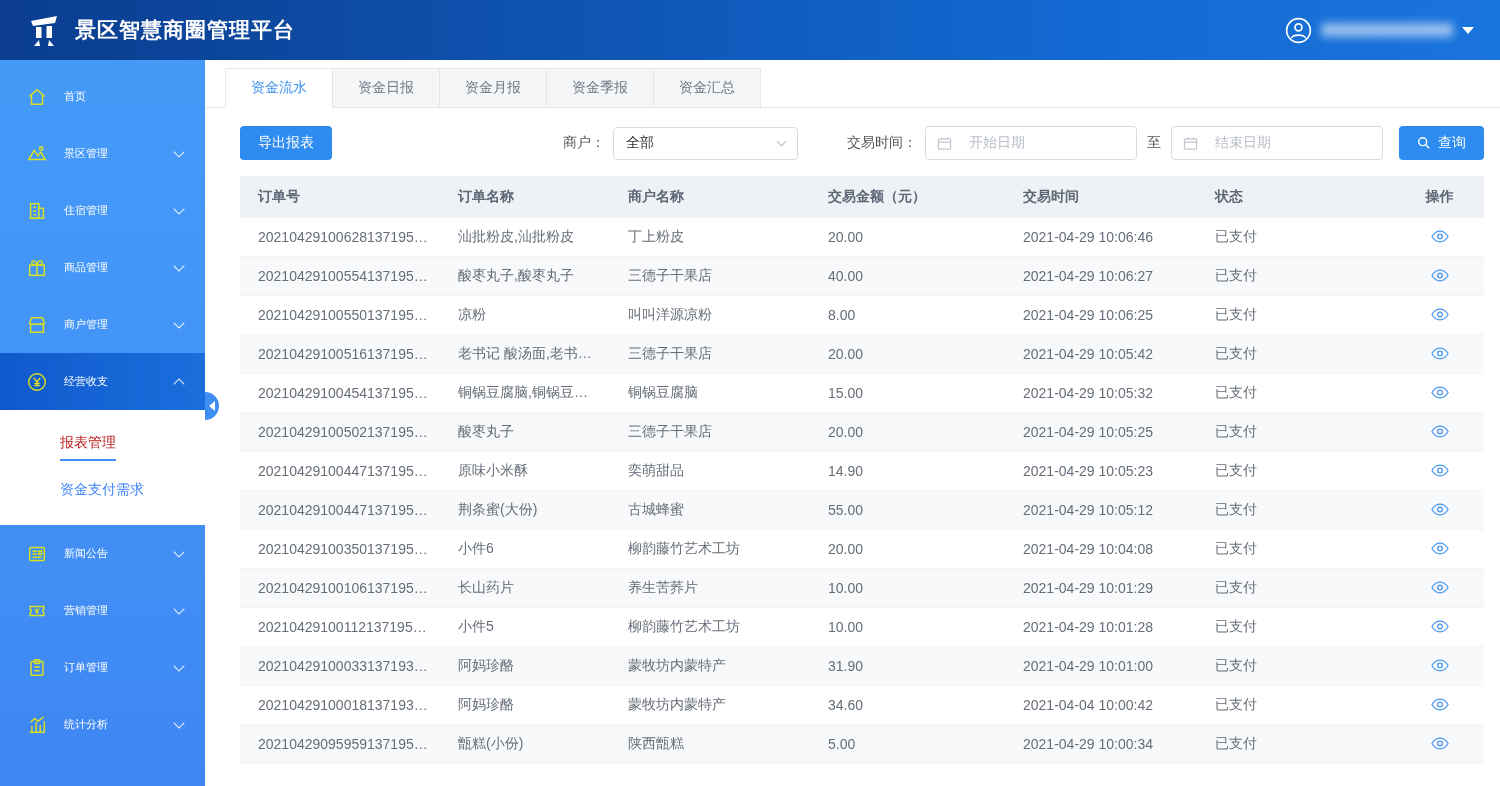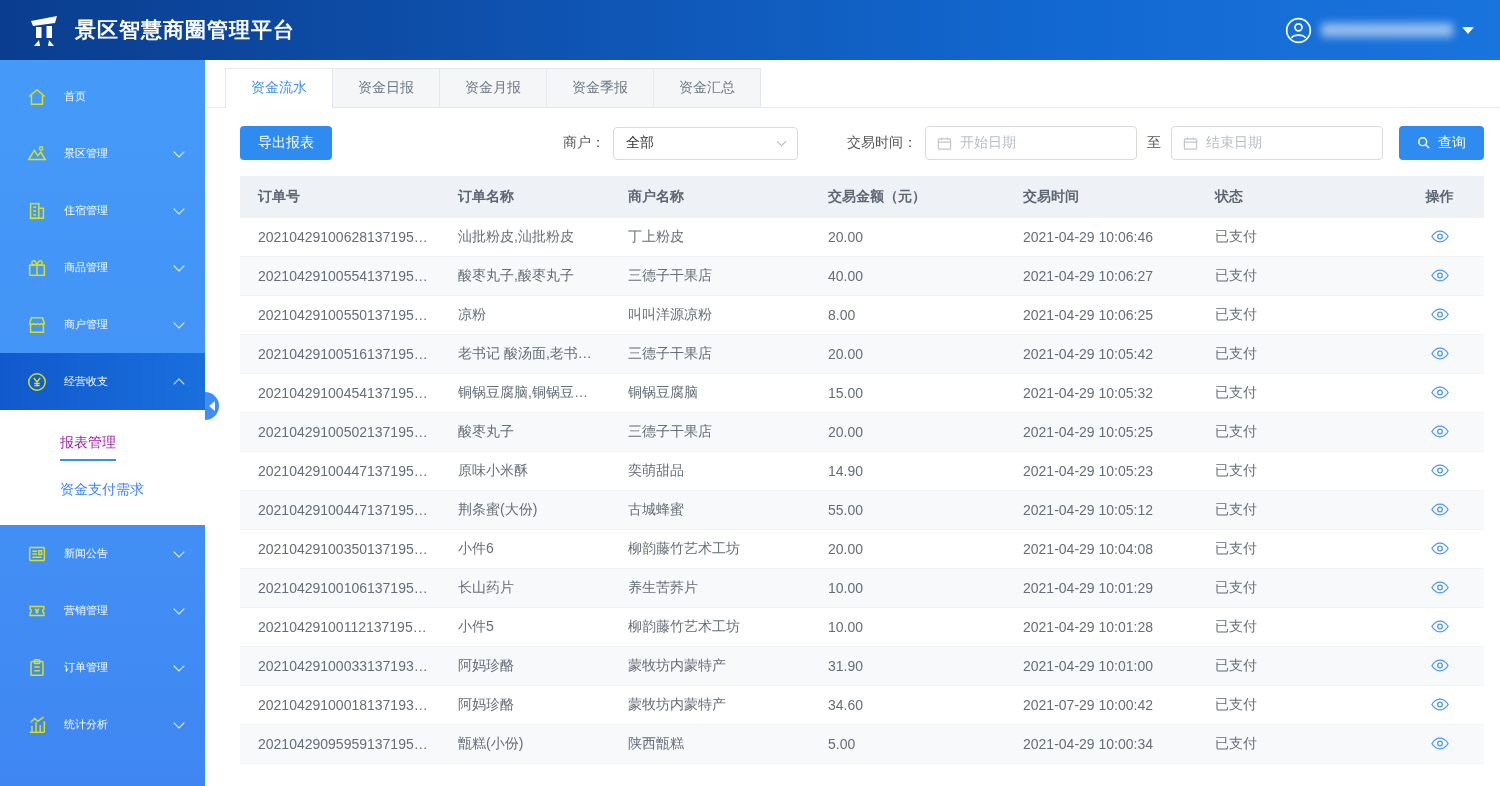--- a/index.html
+++ b/index.html
@@ -33,21 +33,21 @@
     color:#fff; font-size:11px; cursor:pointer;text-align:right;
   }
   .menu-item .mi-label { margin-left:16px; }
   .menu-item.active { background:linear-gradient(90deg,#1059cc,#1a6fdd); }
   .chev { width:8px; height:8px; margin-left:auto;
     border-right:1.7px solid rgba(255,255,255,.9); border-bottom:1.7px solid rgba(255,255,255,.9);
     transform:rotate(45deg); margin-top:-4px; }
   .chev.up { transform:rotate(-135deg); margin-top:4px; }
   .submenu { background:#fff; padding:14px 0 16px 0; }
   .submenu-item { padding:10px 0 10px 60px; font-size:14px; color:#3b82f6; cursor:pointer; }
-  .submenu-item.active { color:#a21caf; }
+  .submenu-item.active { color:#b91c1c; }
   .submenu-item.active .sm-label { display:inline-block; padding-bottom:7px; border-bottom:2px solid #3d8ef2; }
   .collapse-handle {
     position:absolute; left:205px; top:392px; width:14px; height:28px; z-index:6;
     background:#3f8ef5; border-radius:0 14px 14px 0; display:flex; align-items:center; justify-content:center; cursor:pointer;
   }
   .collapse-handle .tri { width:0; height:0; border-top:5px solid transparent; border-bottom:5px solid transparent; border-right:6px solid #fff; }
 
   
   .content { position:absolute; left:205px; top:60px; right:0; bottom:0; background:#fff; }
   .tabbar { display:flex; align-items:flex-end; padding:8px 0 0 20px; border-bottom:1px solid #e4e7ec; background:#fff; }
@@ -63,21 +63,21 @@
   .filters .spacer { flex:1; }
   .flabel { font-size:14px; color:#555; margin-right:8px; white-space:nowrap;margin-left:23px; }
   .select {
     width:185px; height:33px; border:1px solid #d7dbe0; border-radius:4px; background:#fff;
     display:flex; align-items:center; padding:0 12px; font-size:14px; color:#333; cursor:pointer;
   }
   .select .sel-chev { margin-left:auto; width:7px; height:7px;
     border-right:1.5px solid #b4bac2; border-bottom:1.5px solid #b4bac2; transform:rotate(45deg); margin-top:-3px; }
   .date-input {
     width:212px; height:34px; border:1px solid #d7dbe0; border-radius:4px; background:#fff;
-    display:flex; align-items:center; gap:8px; padding:0 11px; font-size:14px; color:#b8bec7; cursor:text;
+    display:flex; align-items:center; gap:17px; padding:0 11px; font-size:14px; color:#b8bec7; cursor:text;
   }
   .gap24 { width:26px; }
   .range-sep { margin:0 10px; color:#555; font-size:14px; }
   .gap16 { width:16px; }
 
   
   table { border-collapse:collapse; width:1244px; margin:2px 16px 0 35px; table-layout:fixed; }
   thead th { background:#eef1f5; color:#5c6675; font-size:14px; font-weight:bold;
     text-align:left; padding:12px 10px 12px 18px; white-space:nowrap;margin-left:20px; }
   tbody td { font-size:14px; color:#656d78; padding:10px 10px 10px 18px;
@@ -441,21 +441,21 @@
           <td class="op"><button class="eye-btn"><svg class="icon" width="18" height="13" viewBox="0 0 20 14" fill="none" stroke="#4a97f5" stroke-width="1.4" style="display:inline-block">
                 <path d="M1 7 C4 2 7 1 10 1 C13 1 16 2 19 7 C16 12 13 13 10 13 C7 13 4 12 1 7 Z"></path>
                 <circle cx="10" cy="7" r="2.6"></circle>
               </svg></button></td>
         </tr>
         <tr>
           <td>202104291000181371931025</td>
           <td>阿妈珍酪</td>
           <td>蒙牧坊内蒙特产</td>
           <td>34.60</td>
-          <td>2021-07-29 10:00:42</td>
+          <td>2021-04-04 10:00:42</td>
           <td>已支付</td>
           <td class="op"><button class="eye-btn"><svg class="icon" width="18" height="13" viewBox="0 0 20 14" fill="none" stroke="#4a97f5" stroke-width="1.4" style="display:inline-block">
                 <path d="M1 7 C4 2 7 1 10 1 C13 1 16 2 19 7 C16 12 13 13 10 13 C7 13 4 12 1 7 Z"></path>
                 <circle cx="10" cy="7" r="2.6"></circle>
               </svg></button></td>
         </tr>
         <tr>
           <td>202104290959591371955751</td>
           <td>甑糕(小份)</td>
           <td>陕西甑糕</td>

